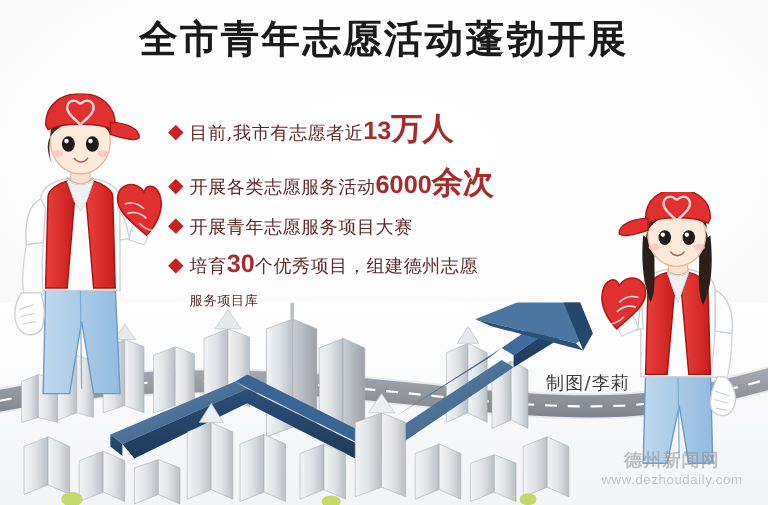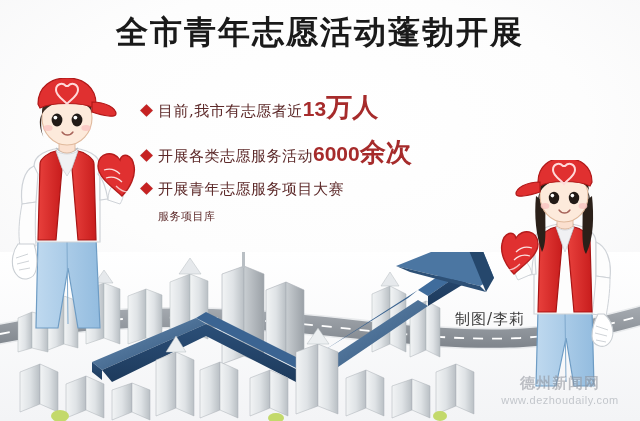--- a/index.html
+++ b/index.html
@@ -376,20 +376,26 @@
       <span class="btext">开展各类志愿服务活动</span>
       <span class="hl">6000</span>
       <span class="hl-cn">余次</span>
     </div>
 
     <div class="bullet-row">
       <span class="diamond"></span>
       <span class="btext">开展青年志愿服务项目大赛</span>
     </div>
 
+    <div class="bullet-row">
+      <span class="diamond"></span>
+      <span class="btext">培育</span>
+      <span class="hl">30</span>
+      <span class="btext">个优秀项目，组建德州志愿</span>
+    </div>
 
     <div id="bullet-cont">服务项目库</div>
   </div>
 
   <div id="credit">制图/李莉</div>
 
   <div id="watermark">
     <div id="wm-logo">德州新闻网</div>
     <div id="wm-url">www.dezhoudaily.com</div>
   </div>

